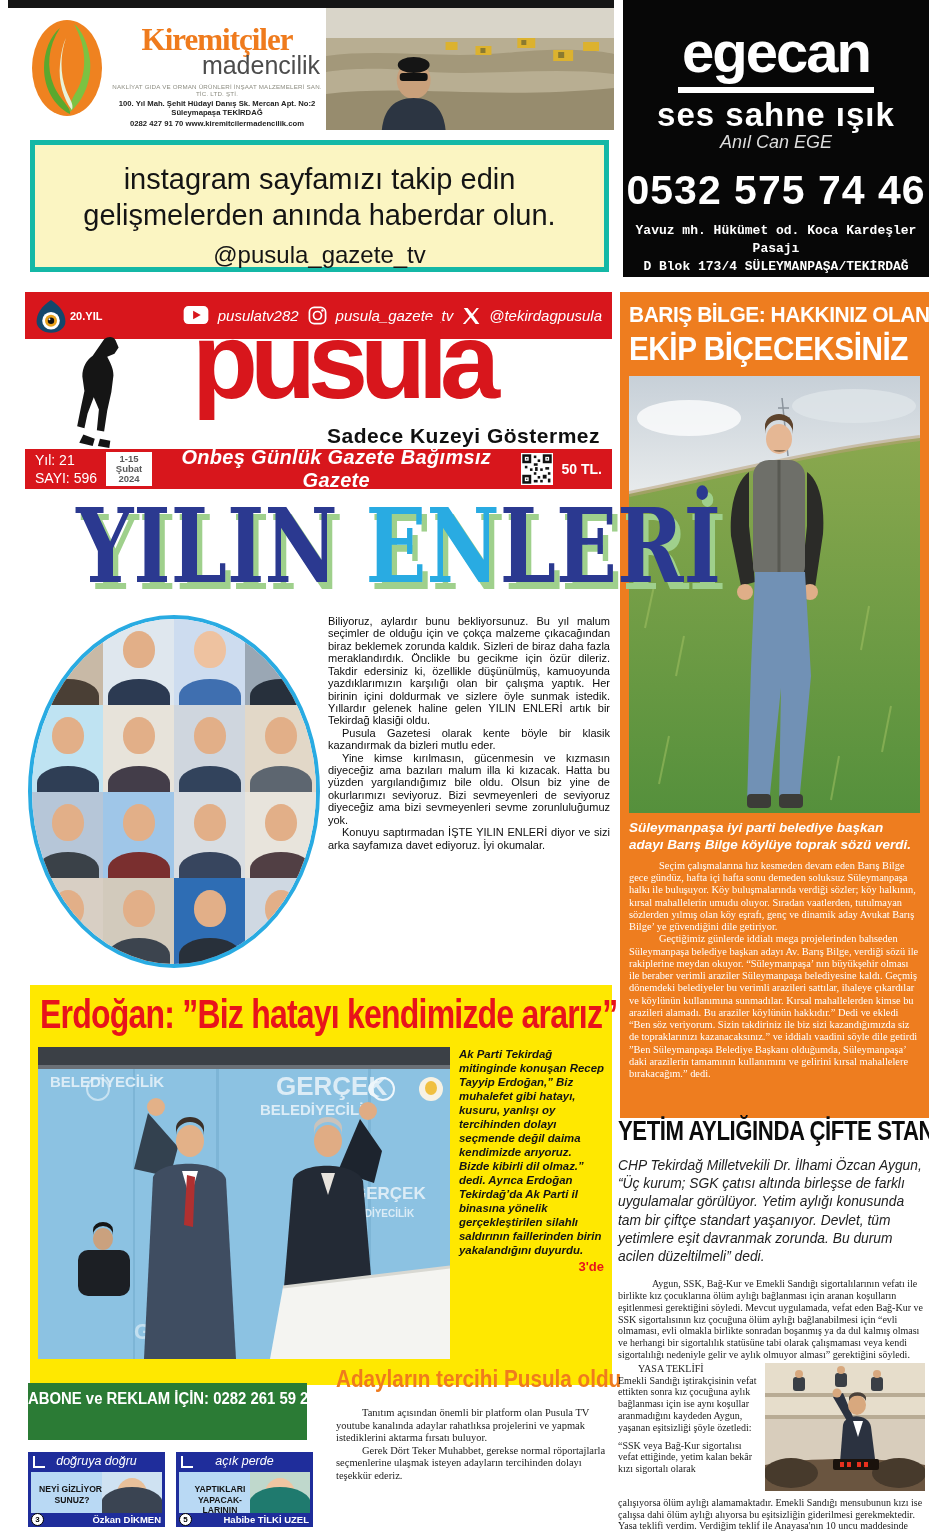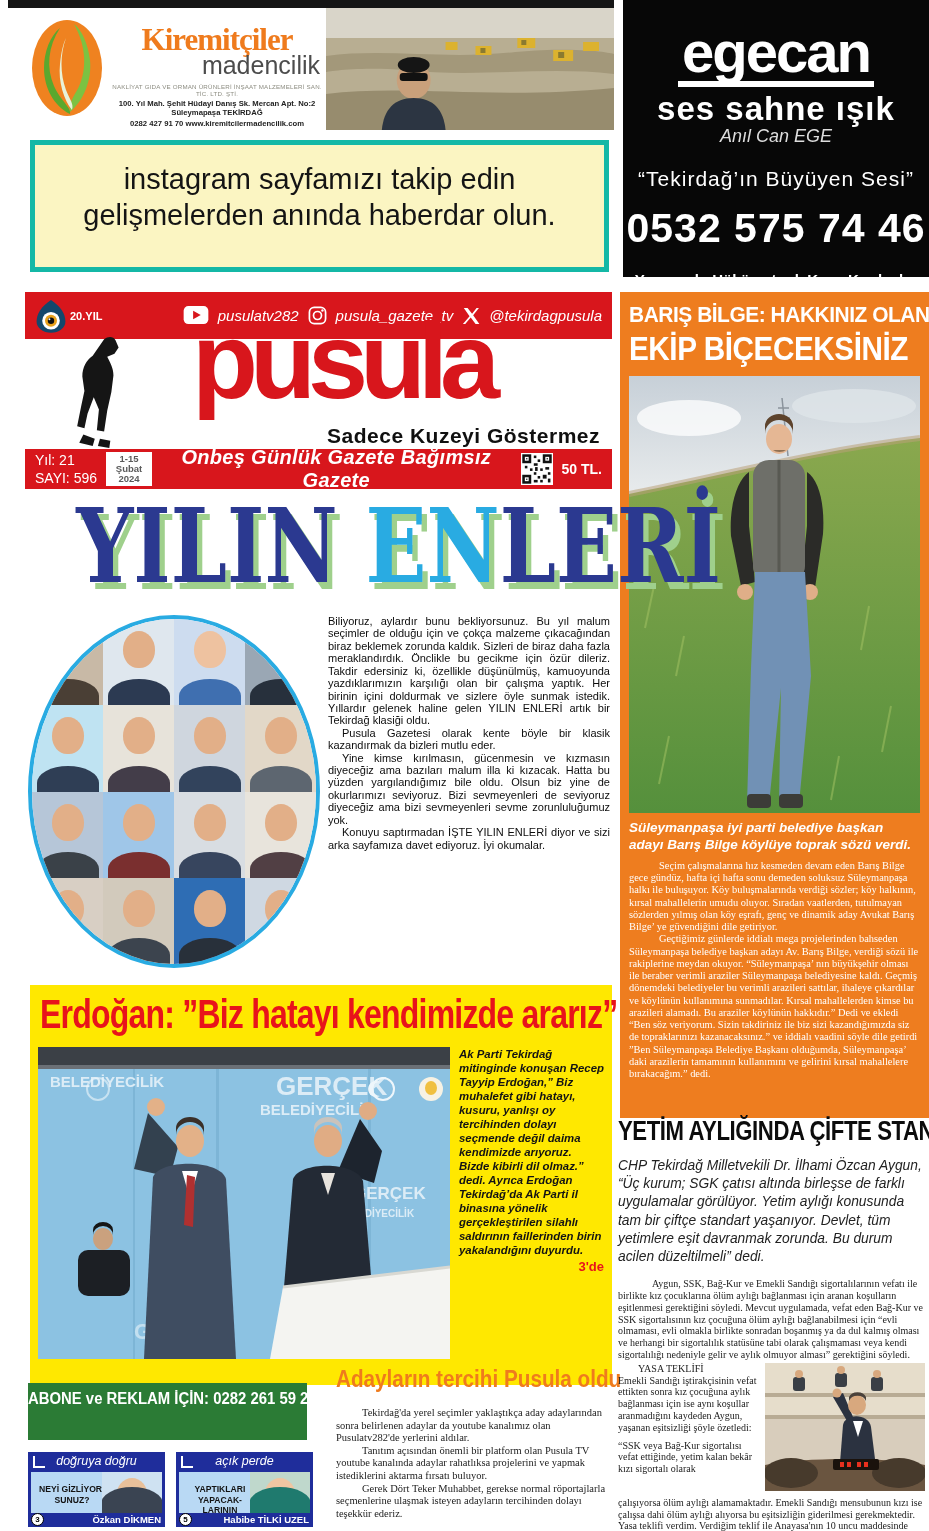--- a/index.html
+++ b/index.html
@@ -17,26 +17,26 @@
   .km-body{display:flex;height:122px;align-items:flex-start;}
   .km-logo{width:74px;height:104px;margin:8px 0 0 22px;flex:none;}
   .km-text{width:218px;margin-left:4px;text-align:center;}
   .km-brand{font-size:31px;font-weight:bold;color:#ef7b1d;margin-top:14px;letter-spacing:-1px;font-family:Liberation Serif, serif;}
   .km-sub{font-size:25px;color:#4c4c4c;text-align:right;margin:-7px 6px 0 0;}
   .km-caps{font-size:6.2px;color:#8d8d82;margin-top:3px;letter-spacing:.2px;}
   .km-addr{font-size:7.7px;font-weight:bold;color:#222;margin-top:2px;}
   .km-photo{flex:1;height:122px;}
   
   .ad-eg{left:623px;top:0;width:306px;height:277px;background:#070707;color:#fff;text-align:center;box-sizing:border-box;padding-top:24px;}
-  .eg-brand{display:inline-block;font-size:58px;font-weight:bold;letter-spacing:-2px;line-height:.95;border-bottom:6px solid #fff;padding:0 4px 2px;}
+  .eg-brand{display:inline-block;font-size:58px;font-weight:bold;letter-spacing:-2px;line-height:.95;border-bottom:6px solid #fff;padding:0 4px 8px;}
   .eg-sub{font-size:33px;font-weight:bold;letter-spacing:1px;margin-top:3px;}
   .eg-person{font-size:18px;font-weight:300;font-style:italic;color:#ddd;margin-top:-2px;}
   .eg-slogan{font-size:21px;margin-top:20px;letter-spacing:1px;}
   .eg-phone{font-size:41px;font-weight:bold;letter-spacing:1px;margin-top:14px;}
-  .eg-addr{font-family:Liberation Sans, sans-serif;font-weight:bold;font-size:15px;line-height:1.4;margin-top:17px;}
+  .eg-addr{font-family:Liberation Mono, monospace;font-weight:bold;font-size:13px;line-height:1.4;margin-top:8px;}
   
   .insta{left:30px;top:140px;width:579px;height:132px;background:#fbf5c2;border:5px solid #14b8a6;box-sizing:border-box;text-align:center;padding-top:16px;}
   .in-line{font-size:29px;color:#141414;line-height:1.25;}
   .in-handle{font-size:24px;color:#141414;margin-top:7px;}
   
   .mast{left:25px;top:292px;width:587px;height:197px;background:#fff;}
   .mh-top{height:47px;background:#d8161c;display:flex;align-items:center;padding:0 10px;position:relative;}
   .mh-badge{color:#fff;font-size:11px;font-weight:bold;margin-left:3px;}
   .mh-soc{margin-left:auto;display:flex;align-items:center;gap:9px;color:#fff;}
   .mh-soc .lbl{font-size:15px;font-style:italic;}
@@ -152,31 +152,31 @@
         <rect x="74" y="65" width="28" height="8" rx="3" fill="#111"></rect>
         <path d="M56,122 C58,102 68,90 88,90 C108,90 118,102 120,122 z" fill="#2c3542"></path>
       </svg>
     </div>
   </div>
 
   <div class="abs ad-eg">
     <div><span class="eg-brand">egecan</span></div>
     <div class="eg-sub">ses sahne ışık</div>
     <div class="eg-person">Anıl Can EGE</div>
-    <div class="eg-slogan">“Tekirdağ’ın Büyüyen Sesi”</div>
     <div class="eg-phone">0532 575 74 46</div>
     <div class="eg-addr">
       <div>Yavuz mh. Hükümet od. Koca Kardeşler Pasajı</div>
       <div>D Blok 173/4 SÜLEYMANPAŞA/TEKİRDAĞ</div>
     </div>
   </div>
 
   <div class="abs insta">
     <div class="in-line">instagram sayfamızı takip edin</div>
     <div class="in-line">gelişmelerden anında haberdar olun.</div>
+    <div class="in-handle">@pusula_gazete_tv</div>
   </div>
 
   <div class="abs mast">
     <div class="mh-top">
       <svg width="32" height="38" viewBox="0 0 40 44">
         <path d="M20,2 C32,10 38,19 38,29 A18,14 0 1 1 2,29 C2,19 8,10 20,2 z" fill="#14476b"></path>
         <circle cx="20" cy="28" r="11" fill="#fff"></circle>
         <circle cx="20" cy="28" r="7.5" fill="#e8a11c"></circle>
         <circle cx="20" cy="28" r="4" fill="#101010"></circle>
         <circle cx="18" cy="26" r="1.2" fill="#fff"></circle>
@@ -418,21 +418,20 @@
       <div class="cd-photo tile" style="--bg:#bfd8cc;--suit:#1f7a6e;--skin:#efc6a2"></div>
     </div>
     <div class="cd-foot">
       <span class="cd-num">5</span>
       <span>Habibe TİLKİ UZEL</span>
     </div>
   </div>
 
   <div class="abs aday">
     <div class="ad-head"><span class="cx90">Adayların tercihi Pusula oldu</span></div>
-    <p>Tekirdağ'da yerel seçimler yaklaştıkça aday adaylarından sonra belirlenen adaylar da youtube kanalımız olan Pusulatv282'de yerlerini aldılar.</p>
     <p>Tanıtım açısından önemli bir platform olan Pusula TV youtube kanalında adaylar rahatlıksa projelerini ve yapmak istediklerini aktarma fırsatı buluyor.</p>
     <p>Gerek Dört Teker Muhabbet, gerekse normal röportajlarla seçmenlerine ulaşmak isteyen adayların tercihinden dolayı teşekkür ederiz.</p>
   </div>
 
   <div class="abs yetim">
     <div class="yt-head"><span class="cx82">YETİM AYLIĞINDA ÇİFTE STANDART</span></div>
     <div class="yt-lead">CHP Tekirdağ Milletvekili Dr. İlhami Özcan Aygun, “Üç kurum; SGK çatısı altında birleşse de farklı uygulamalar görülüyor. Yetim aylığı konusunda tam bir çiftçe standart yaşanıyor. Devlet, tüm yetimlere eşit davranmak zorunda. Bu durum acilen düzeltilmeli” dedi.</div>
     <p class="ser yt-b1">Aygun, SSK, Bağ-Kur ve Emekli Sandığı sigortalılarının vefatı ile birlikte kız çocuklarına ölüm aylığı bağlanması için aranan koşulların eşitlenmesi gerektiğini söyledi. Mevcut uygulamada, vefat eden Bağ-Kur ve SSK sigortalısının kız çocuğuna ölüm aylığı bağlanabilmesi için “evli olmaması, evli olmakla birlikte sonradan boşanmış ya da dul kalmış olması ve herhangi bir sigortalılık statüsüne tabi olarak çalışmaması veya kendi sigortalılığı nedeniyle gelir ve aylık olmuyor alması” gerektiğini söyledi.</p>
     <div class="yt-row">
       <div class="yt-col">

